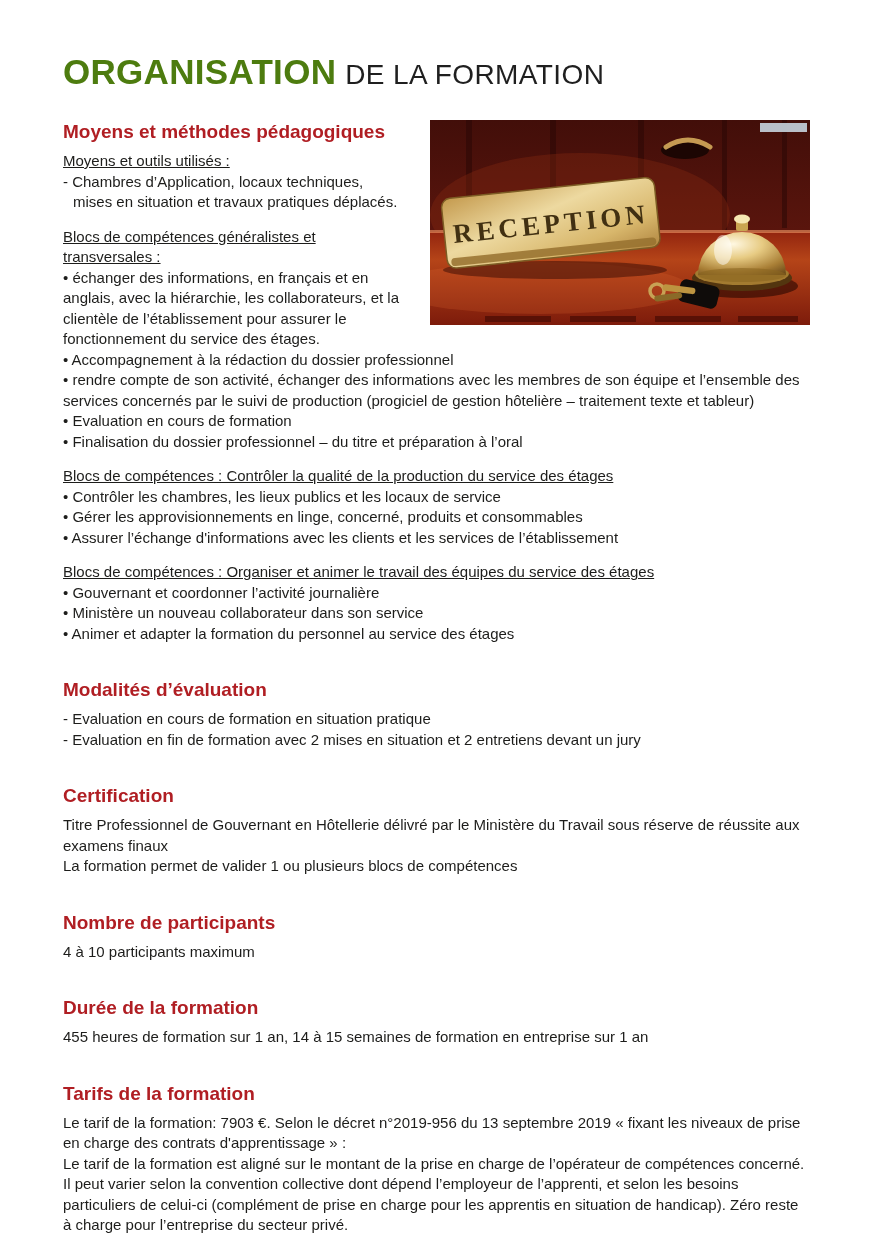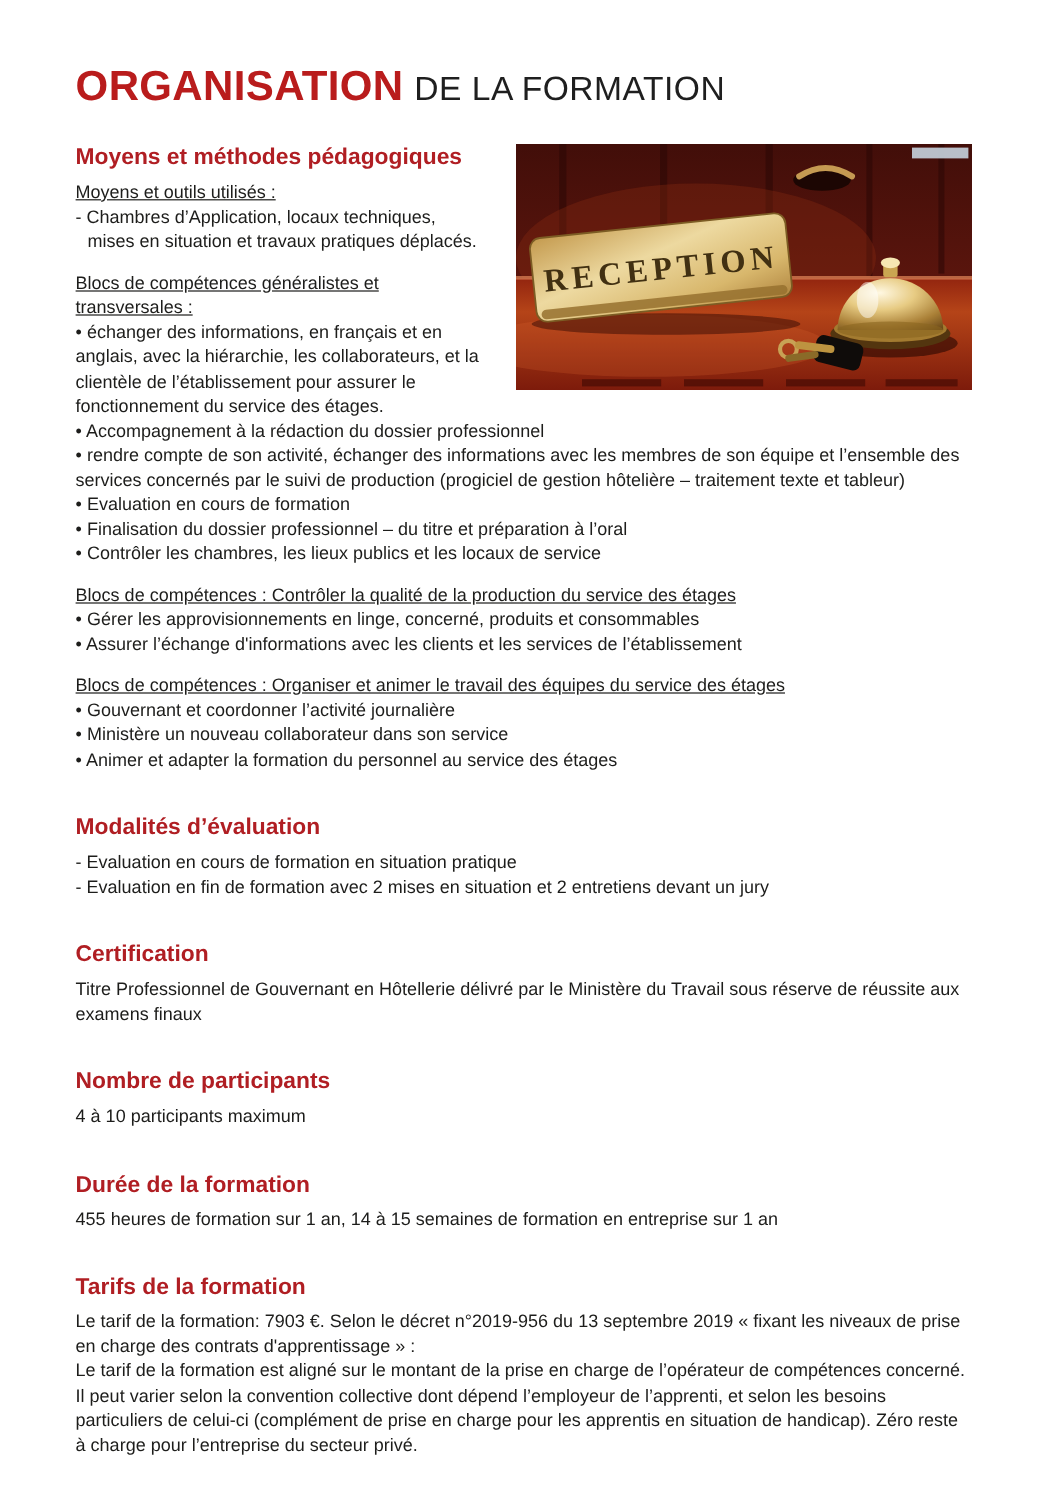--- a/index.html
+++ b/index.html
@@ -14,21 +14,21 @@
     width: 874px;
     height: 1240px;
     background: #ffffff;
     padding: 52px 64px 30px 63px;
     overflow: hidden;
   }
   .doc-title { margin-bottom: 28px; white-space: nowrap; }
   .title-main {
     font-size: 35px;
     font-weight: bold;
-    color: #b91c1c;
+    color: #4d7c0f;
     letter-spacing: 0.3px;
   }
   .title-sub {
     font-size: 28px;
     font-weight: normal;
     color: #1f1f1f;
     margin-left: 9px;
     letter-spacing: 0.4px;
   }
   h2.section-heading {
@@ -155,40 +155,41 @@
     <p class="line underline">Moyens et outils utilisés :</p>
     <p class="line hang">- Chambres d’Application, locaux techniques, mises en situation et travaux pratiques déplacés.</p>
 
     <p class="line underline gap">Blocs de compétences généralistes et transversales :</p>
     <p class="line">• échanger des informations, en français et en anglais, avec la hiérarchie, les collaborateurs, et la clientèle de l’établissement pour assurer le fonctionnement du service des étages.</p>
     <p class="line">• Accompagnement à la rédaction du dossier professionnel</p>
     <p class="line">• rendre compte de son activité, échanger des informations avec les membres de son équipe et l’ensemble des services concernés par le suivi de production (progiciel de gestion hôtelière – traitement texte et tableur)</p>
     <p class="line">• Evaluation en cours de formation</p>
     <p class="line">• Finalisation du dossier professionnel – du titre et préparation à l’oral</p>
 
+    <p class="line underline gap">Blocs de compétences : Contrôler la qualité de la production du service des étages</p>
     <p class="line">• Contrôler les chambres, les lieux publics et les locaux de service</p>
-    <p class="line underline gap">Blocs de compétences : Contrôler la qualité de la production du service des étages</p>
     <p class="line">• Gérer les approvisionnements en linge, concerné, produits et consommables</p>
     <p class="line">• Assurer l’échange d'informations avec les clients et les services de l’établissement</p>
 
     <p class="line underline gap">Blocs de compétences : Organiser et animer le travail des équipes du service des étages</p>
     <p class="line">• Gouvernant et coordonner l’activité journalière</p>
     <p class="line">• Ministère un nouveau collaborateur dans son service</p>
     <p class="line">• Animer et adapter la formation du personnel au service des étages</p>
   </section>
 
   <section class="clear">
     <h2 class="section-heading">Modalités d’évaluation</h2>
     <p class="line">- Evaluation en cours de formation en situation pratique</p>
     <p class="line">- Evaluation en fin de formation avec 2 mises en situation et 2 entretiens devant un jury</p>
   </section>
 
   <section>
     <h2 class="section-heading">Certification</h2>
     <p class="line">Titre Professionnel de Gouvernant en Hôtellerie délivré par le Ministère du Travail sous réserve de réussite aux examens finaux</p>
+    <p class="line">La formation permet de valider 1 ou plusieurs blocs de compétences</p>
   </section>
 
   <section>
     <h2 class="section-heading">Nombre de participants</h2>
     <p class="line">4 à 10 participants maximum</p>
   </section>
 
   <section>
     <h2 class="section-heading">Durée de la formation</h2>
     <p class="line">455 heures de formation sur 1 an, 14 à 15 semaines de formation en entreprise sur 1 an</p>

